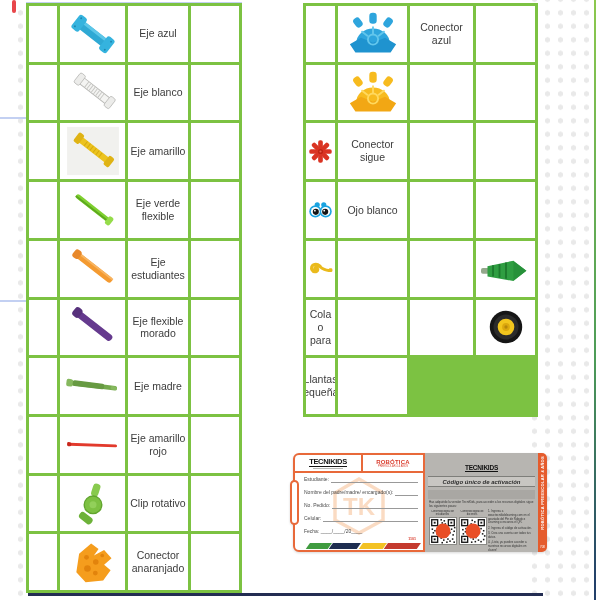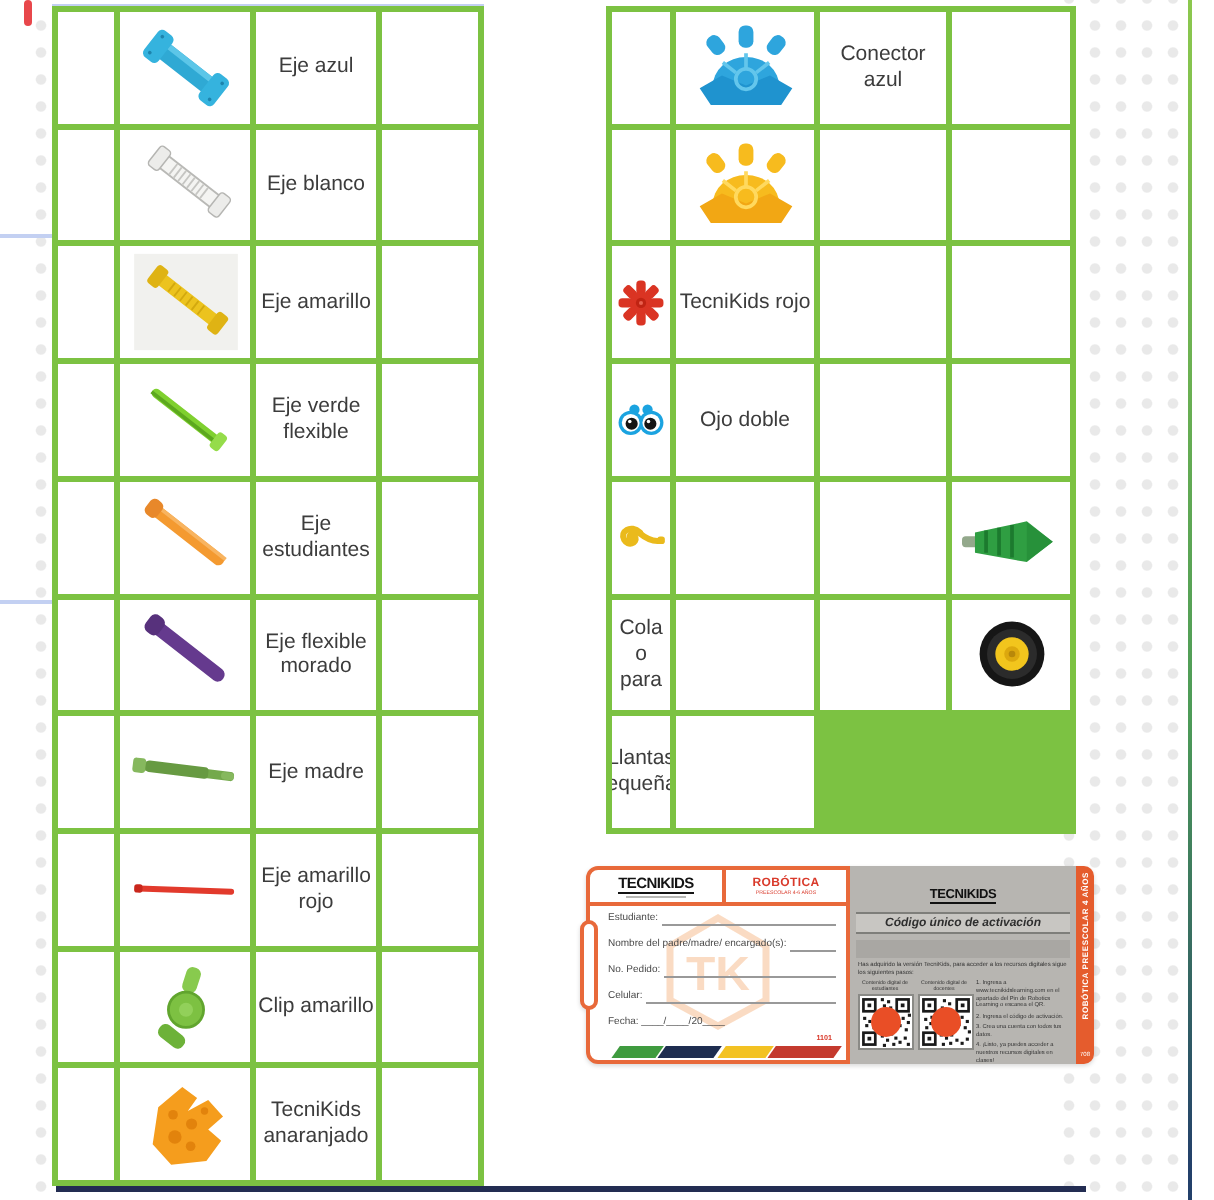--- a/index.html
+++ b/index.html
@@ -26,21 +26,21 @@
   .ptable{position:absolute;background:#7cc242;padding:3px;display:grid;gap:3px;box-sizing:border-box;}
   #left-table{left:26px;top:3px;width:216px;height:590px;
               grid-template-columns:28px 65px 60px 1fr;grid-template-rows:repeat(10,1fr);}
   #right-table{left:303px;top:3px;width:235px;height:414px;
                grid-template-columns:29px 69px 63px 1fr;grid-template-rows:repeat(7,1fr);}
   .cell{background:#fff;display:flex;align-items:center;justify-content:center;overflow:hidden;}
   .lbl{font-size:10.5px;color:#3c3c3c;text-align:center;line-height:1.22;padding:0 1px;}
   .cell svg{display:block;}
 
   
-  #card{position:absolute;left:293px;top:433px;width:254px;height:96px;filter:drop-shadow(0 1px 1px rgba(0,0,0,.15));}
+  #card{position:absolute;left:293px;top:453px;width:254px;height:96px;filter:drop-shadow(0 1px 1px rgba(0,0,0,.15));}
   #card-left{position:absolute;left:0;top:0;width:132px;height:99px;background:#fff;
              border:2.5px solid #e8693a;border-radius:6px 0 0 6px;box-sizing:border-box;}
   .card-head{height:16px;border-bottom:2px solid #e8693a;display:flex;}
   .brand-box{flex:1.1;display:flex;flex-direction:column;align-items:center;justify-content:center;
              border-right:2px solid #e8693a;}
   .brand-text{font-size:7.5px;font-weight:bold;letter-spacing:-.3px;color:#141414;border-bottom:1px solid #141414;}
   .brand-tagbar{width:30px;height:1.5px;background:#b9b9b6;margin-top:1px;}
   .program-box{flex:1;display:flex;flex-direction:column;align-items:center;justify-content:center;}
   .program-text{font-size:6px;font-weight:bold;color:#d93a2b;letter-spacing:.2px;}
   .program-sub{font-size:2.6px;color:#d93a2b;}
@@ -214,35 +214,35 @@
         <g transform="rotate(18 34 13)">
             <rect x="30" y="6" width="8" height="14" rx="3.5" fill="#88ca4e"></rect>
           </g>
         <g transform="rotate(38 24 44)">
             <rect x="15" y="40" width="16" height="8" rx="3.5" fill="#6db239"></rect>
           </g>
         <circle cx="31" cy="29" r="9.5" fill="#7dc142" stroke="#61a52e" stroke-width="1.5"></circle>
         <circle cx="31" cy="29" r="3.8" fill="#92d05a"></circle>
       </svg>
     </div>
-    <div class="cell lbl">Clip amarillo</div>
+    <div class="cell lbl">Clip rotativo</div>
     <div class="cell"></div>
 
     <div class="cell"></div>
     <div class="cell">
       <svg width="58" height="50" viewBox="0 0 62 54">
         <path d="M16 18 L29 7 L37 13 L32 20 L43 14 L51 23 L43 30 L50 36 L42 47 L23 49 L13 38 Z" fill="#f59d1d"></path>
         <circle cx="25" cy="34" r="3.6" fill="#e2830c"></circle>
         <circle cx="34" cy="27" r="3" fill="#e2830c"></circle>
         <circle cx="33.5" cy="39" r="2.6" fill="#e2830c"></circle>
         <circle cx="24" cy="22" r="2.6" fill="#e2830c"></circle>
         <circle cx="41" cy="20" r="2" fill="#e2830c"></circle>
       </svg>
     </div>
-    <div class="cell lbl">TecniKids anaranjado</div>
+    <div class="cell lbl">Conector anaranjado</div>
     <div class="cell"></div>
   </div>
 
   <div class="ptable" id="right-table">
 
     <div class="cell"></div>
     <div class="cell">
       <svg width="58" height="50" viewBox="0 0 62 54">
         <g fill="#2ea5dd">
           <rect x="27" y="4" width="8" height="12" rx="3.5"></rect>
@@ -309,39 +309,39 @@
             </g>
           <g transform="rotate(315 31 28)">
               <rect x="26" y="4" width="10" height="15" rx="4"></rect>
             </g>
         </g>
         <circle cx="31" cy="28" r="12" fill="#da3423"></circle>
         <circle cx="31" cy="28" r="5.5" fill="#c02413"></circle>
         <circle cx="31" cy="28" r="2.2" fill="#e8604f"></circle>
       </svg>
     </div>
-    <div class="cell lbl">TecniKids rojo</div>
+    <div class="cell lbl">Conector sigue</div>
     <div class="cell"></div>
 
     <div class="cell"></div>
     <div class="cell">
       <svg width="58" height="50" viewBox="0 0 62 54">
         <circle cx="24" cy="16" r="5.5" fill="#1ba3e0"></circle>
         <circle cx="38" cy="16" r="5.5" fill="#1ba3e0"></circle>
         <circle cx="20" cy="30" r="13" fill="#1ba3e0"></circle>
         <circle cx="42" cy="30" r="13" fill="#1ba3e0"></circle>
         <circle cx="20" cy="30" r="9.5" fill="#ffffff"></circle>
         <circle cx="42" cy="30" r="9.5" fill="#ffffff"></circle>
         <circle cx="21" cy="31" r="6.5" fill="#141414"></circle>
         <circle cx="41" cy="31" r="6.5" fill="#141414"></circle>
         <circle cx="19" cy="28.5" r="1.9" fill="#ffffff"></circle>
         <circle cx="39" cy="28.5" r="1.9" fill="#ffffff"></circle>
       </svg>
     </div>
-    <div class="cell lbl">Ojo doble</div>
+    <div class="cell lbl">Ojo blanco</div>
     <div class="cell"></div>
 
     <div class="cell"></div>
     <div class="cell">
       <svg width="58" height="50" viewBox="0 0 62 54">
         <path d="M30 21 C20 12 8 20 13 29 C17 36 27 33 25 26 C24 21.5 17.5 22.5 19 27" fill="none" stroke="#eaba1c" stroke-width="6.5" stroke-linecap="round"></path>
         <path d="M29 21.5 C37 28 44 31 51 30" fill="none" stroke="#eaba1c" stroke-width="6.5" stroke-linecap="round"></path>
         <rect x="48.5" y="25.5" width="8" height="8" rx="3" fill="#eaba1c"></rect>
       </svg>
     </div>

